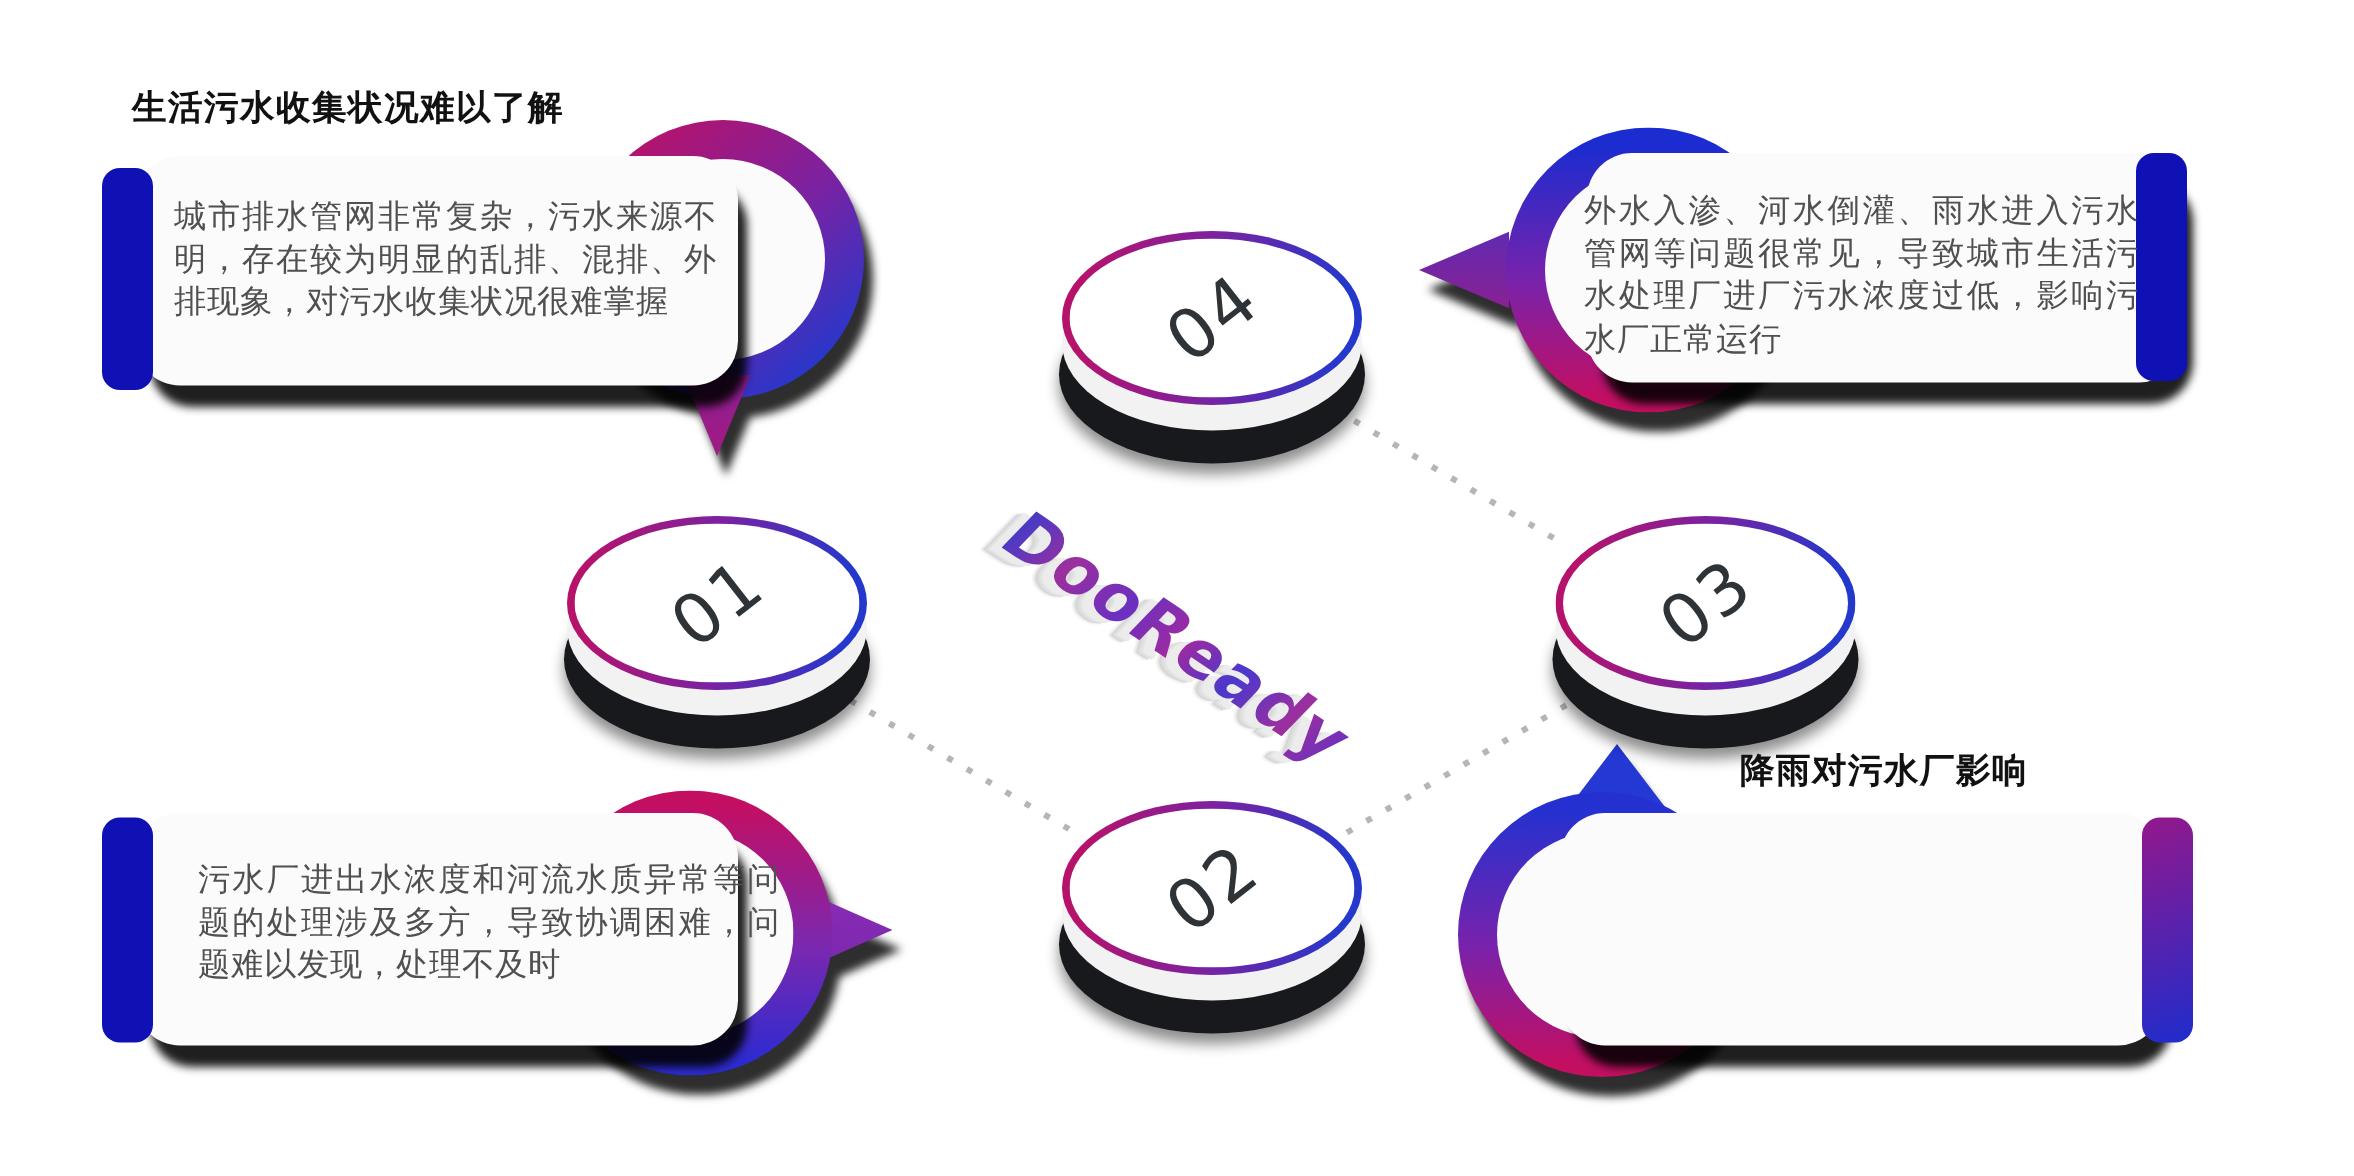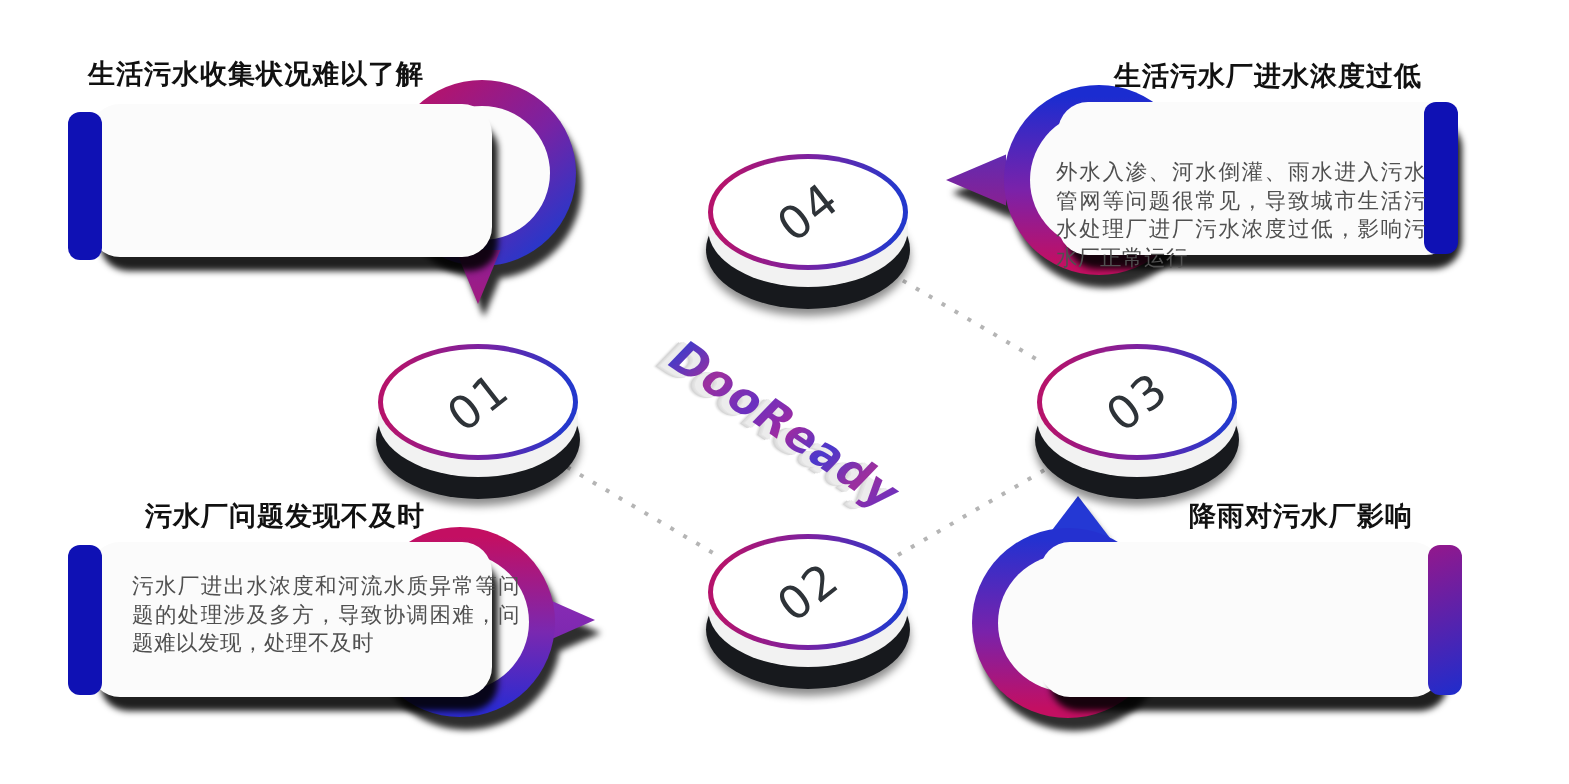--- a/index.html
+++ b/index.html
@@ -7,21 +7,21 @@
   .canvas {
     position:relative; width:1569px; height:784px; background:#ffffff;
     overflow:hidden; font-family:"Liberation Sans", sans-serif;
   }
 
   
   .connectors { position:absolute; left:0; top:0; width:1569px; height:784px; z-index:0; }
 
   
   .card-title {
-    position:absolute; z-index:6; font-weight:800; font-size:27px; color:#111111;
+    position:absolute; z-index:6; font-weight:800; font-size:23px; color:#111111;
     letter-spacing:1px; white-space:nowrap;
   }
   .bubble { position:absolute; z-index:1; filter:drop-shadow(6px 13px 3px rgba(0,0,0,0.82)); }
   .ring {
     position:absolute; border-radius:50%; border:26px solid transparent;
   }
   .tail { position:absolute; }
   .accent-bar { position:absolute; z-index:4; border-radius:12px; }
   .card-box {
     position:absolute; z-index:3; background:#fbfbfb; border-radius:30px;
@@ -49,37 +49,37 @@
   .tr-title  { left:1050px; top:58px; width:372px; text-align:right; }
   .tr-bubble { left:946px; top:85px; width:248px; height:192px; }
   .tr-ring   { left:58px; top:0; width:190px; height:190px;
                background:linear-gradient(#fbfbfb,#fbfbfb) padding-box,
                linear-gradient(180deg,#1b2cd0 6%,#7a22aa 55%,#c30f62 95%) border-box; }
   .tr-tail   { left:0; top:66px; width:60px; height:58px;
                background:linear-gradient(180deg,#5e2bb4,#8c2090);
                clip-path:polygon(100% 6%, 100% 94%, 0 50%); }
   .tr-bar    { left:1424px; top:102px; width:34px; height:152px; background:#0f11b4; }
   .tr-box    { left:1058px; top:102px; width:398px; height:153px; }
-  .tr-body   { left:1056px; top:126px; width:370px;margin-top:32px; }
+  .tr-body   { left:1056px; top:126px; width:370px; }
 
   
   .bl-title  { left:145px; top:498px; }
   .bl-bubble { left:365px; top:527px; width:232px; height:192px; }
   .bl-ring   { left:0; top:0; width:190px; height:190px;
                background:linear-gradient(#fbfbfb,#fbfbfb) padding-box,
                linear-gradient(180deg,#c30f62 5%,#7a28b0 55%,#2d2bd0 95%) border-box; }
   .bl-tail   { left:172px; top:64px; width:58px; height:58px;
                background:linear-gradient(180deg,#8a2bb4,#7a28b0);
                clip-path:polygon(0 6%, 100% 50%, 0 94%); }
   .bl-bar    { left:68px; top:545px; width:34px; height:150px; background:#0f11b4; }
   .bl-box    { left:90px; top:542px; width:402px; height:155px; }
   .bl-body   { left:132px; top:572px; width:388px; }
 
   
-  .br-title  { left:1160px; top:498px;margin-left:29px; }
+  .br-title  { left:1160px; top:498px; }
   .br-bubble { left:972px; top:496px; width:196px; height:224px; }
   .br-ring   { left:0; top:32px; width:192px; height:190px;
                background:linear-gradient(#fbfbfb,#fbfbfb) padding-box,
                linear-gradient(180deg,#2431d0 6%,#7a22aa 55%,#c30f62 95%) border-box; }
   .br-tail   { left:74px; top:0; width:64px; height:42px;
                background:#2438d4;
                clip-path:polygon(50% 0, 100% 100%, 0 100%); }
   .br-bar    { left:1428px; top:545px; width:34px; height:150px;
                background:linear-gradient(160deg,#93188c,#1f2ccc); }
   .br-box    { left:1040px; top:542px; width:402px; height:155px; }
@@ -145,31 +145,30 @@
     <span class="logo-front">DooReady</span>
   </div>
 
   <div class="card-title tl-title">生活污水收集状况难以了解</div>
   <div class="bubble tl-bubble">
     <div class="ring tl-ring"></div>
     <div class="tail tl-tail"></div>
   </div>
   <div class="accent-bar tl-bar"></div>
   <div class="card-box tl-box"></div>
-
-  <div class="card-title tr-title">生活污水厂进水浓度过低</div>
+  <div class="card-body tl-body">城市排水管网非常复杂，污水来源不明，存在较为明显的乱排、混排、外排现象，对污水收集状况很难掌握</div>
+
   <div class="bubble tr-bubble">
     <div class="tail tr-tail"></div>
     <div class="ring tr-ring"></div>
   </div>
   <div class="accent-bar tr-bar"></div>
   <div class="card-box tr-box"></div>
   <div class="card-body tr-body">外水入渗、河水倒灌、雨水进入污水管网等问题很常见，导致城市生活污水处理厂进厂污水浓度过低，影响污水厂正常运行</div>
 
-  <div class="card-title bl-title">污水厂问题发现不及时</div>
   <div class="bubble bl-bubble">
     <div class="tail bl-tail"></div>
     <div class="ring bl-ring"></div>
   </div>
   <div class="accent-bar bl-bar"></div>
   <div class="card-box bl-box"></div>
   <div class="card-body bl-body">污水厂进出水浓度和河流水质异常等问题的处理涉及多方，导致协调困难，问题难以发现，处理不及时</div>
 
   <div class="card-title br-title">降雨对污水厂影响</div>
   <div class="bubble br-bubble">

